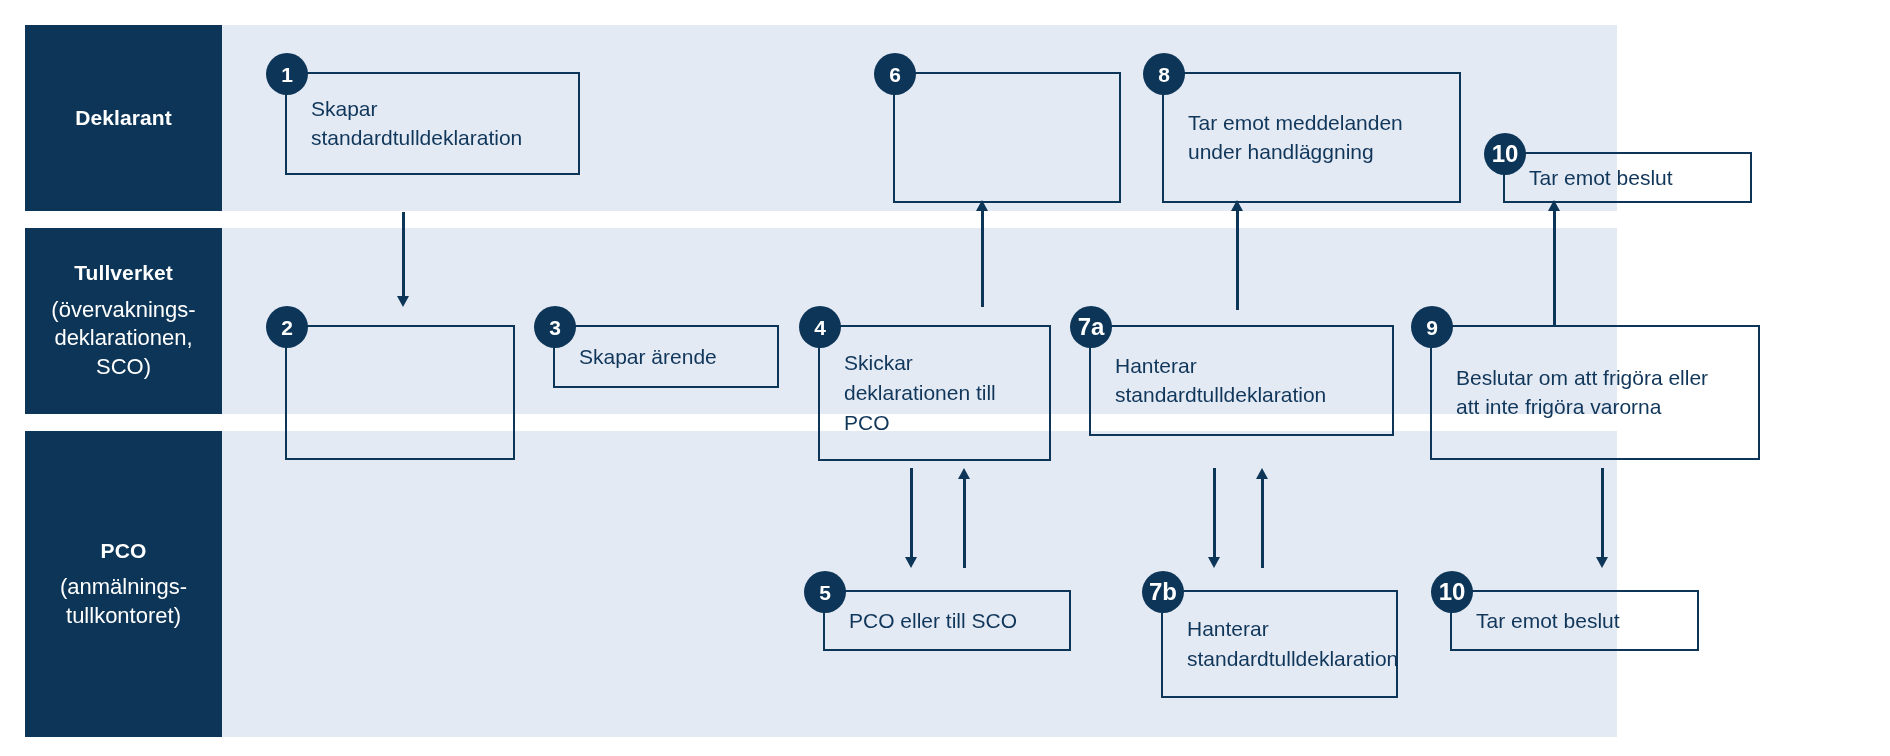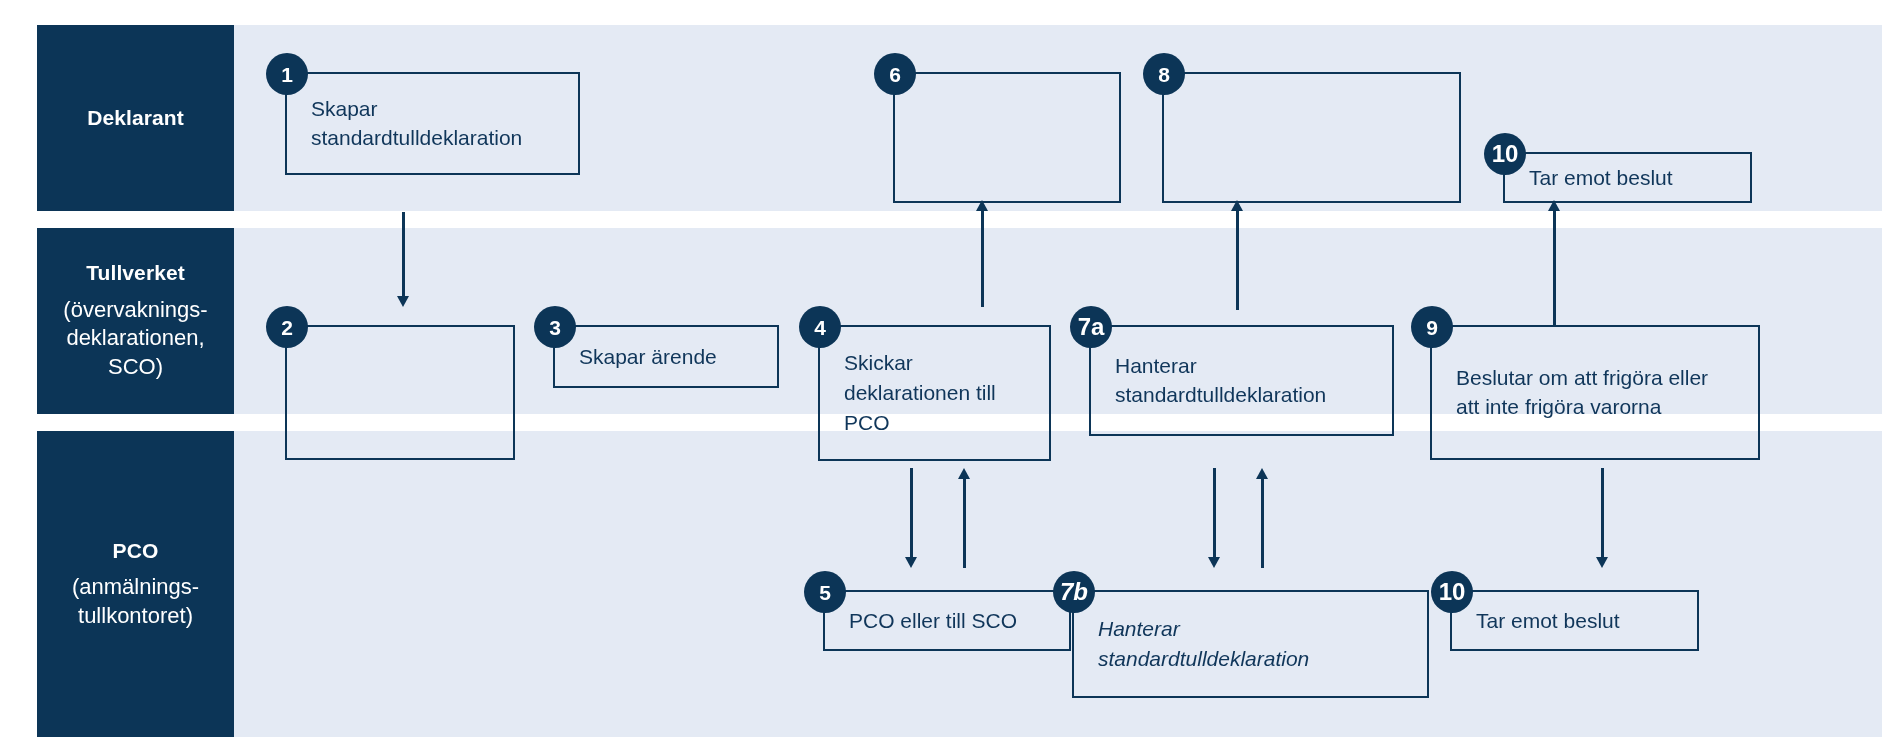--- a/index.html
+++ b/index.html
@@ -8,23 +8,22 @@
     background: #ffffff;
     font-family: "Liberation Sans", sans-serif;
     overflow: hidden;
   }
   #stage { position: relative; width: 1890px; height: 756px; background:#fff; }
 
   
   .lane {
     position: absolute;
     left: 25px;
-    width: 1845px;
+    width: 1592px;
     background: #e4eaf4;
-    margin-left: 12px;
   }
   .lane-label {
     position: absolute;
     left: 0; top: 0;
     width: 197px;
     height: 100%;
     background: #0c3557;
     color: #ffffff;
     display: flex;
     flex-direction: column;
@@ -181,20 +180,22 @@
     <div class="node-text">Skapar
 standardtulldeklaration</div>
   </div>
 
   <div class="node" style="left:893px; top:72px; width:228px; height:131px;">
     <div class="badge">6</div>
   </div>
 
   <div class="node" style="left:1162px; top:72px; width:299px; height:131px;">
     <div class="badge">8</div>
+    <div class="node-text">Tar emot meddelanden
+under handläggning</div>
   </div>
 
   <div class="node" style="left:1503px; top:152px; width:249px; height:51px;">
     <div class="badge wide">10</div>
     <div class="node-text">Tar emot beslut</div>
   </div>
 
   <div class="node" style="left:285px; top:325px; width:230px; height:135px;">
     <div class="badge">2</div>
   </div>
@@ -221,21 +222,21 @@
     <div class="badge">9</div>
     <div class="node-text">Beslutar om att frigöra eller
 att inte frigöra varorna</div>
   </div>
 
   <div class="node" style="left:823px; top:590px; width:248px; height:61px;">
     <div class="badge">5</div>
     <div class="node-text">PCO eller till SCO</div>
   </div>
 
-  <div class="node" style="left:1072px; top:590px; width:357px; height:108px;font-style:italic;">
+  <div class="node" style="left:1161px; top:590px; width:237px; height:108px;">
     <div class="badge wide">7b</div>
     <div class="node-text">Hanterar
 standardtulldeklaration</div>
   </div>
 
   <div class="node" style="left:1450px; top:590px; width:249px; height:61px;">
     <div class="badge wide">10</div>
     <div class="node-text">Tar emot beslut</div>
   </div>
 

